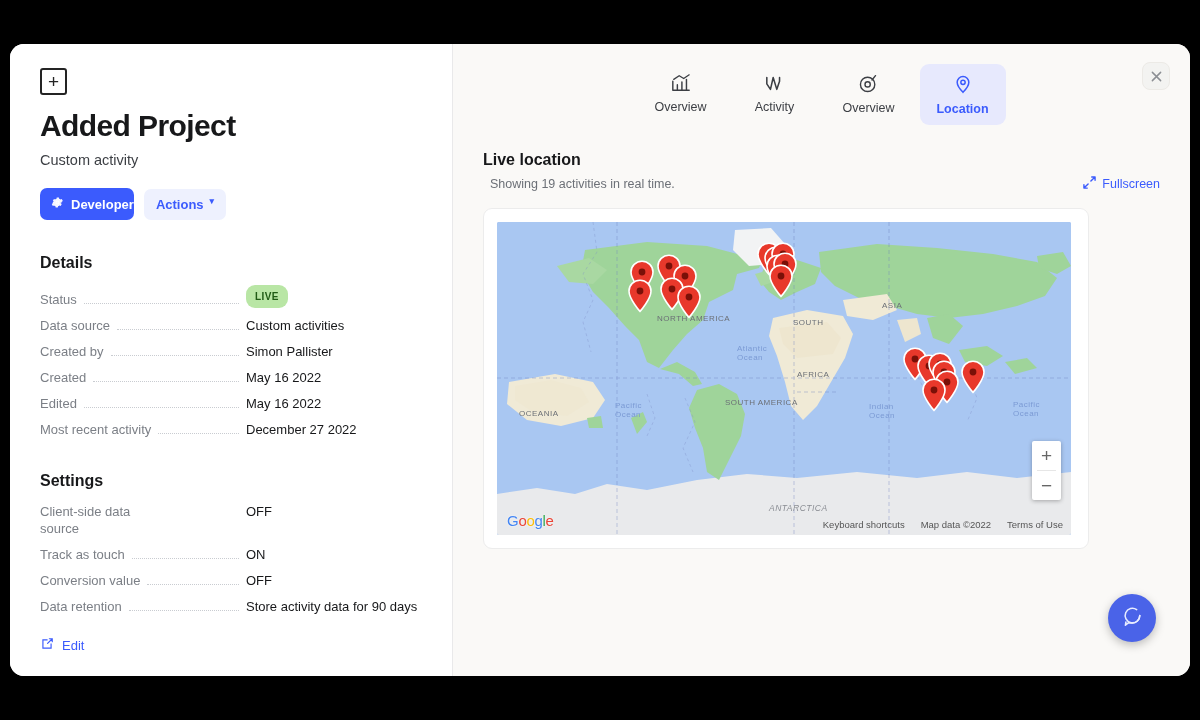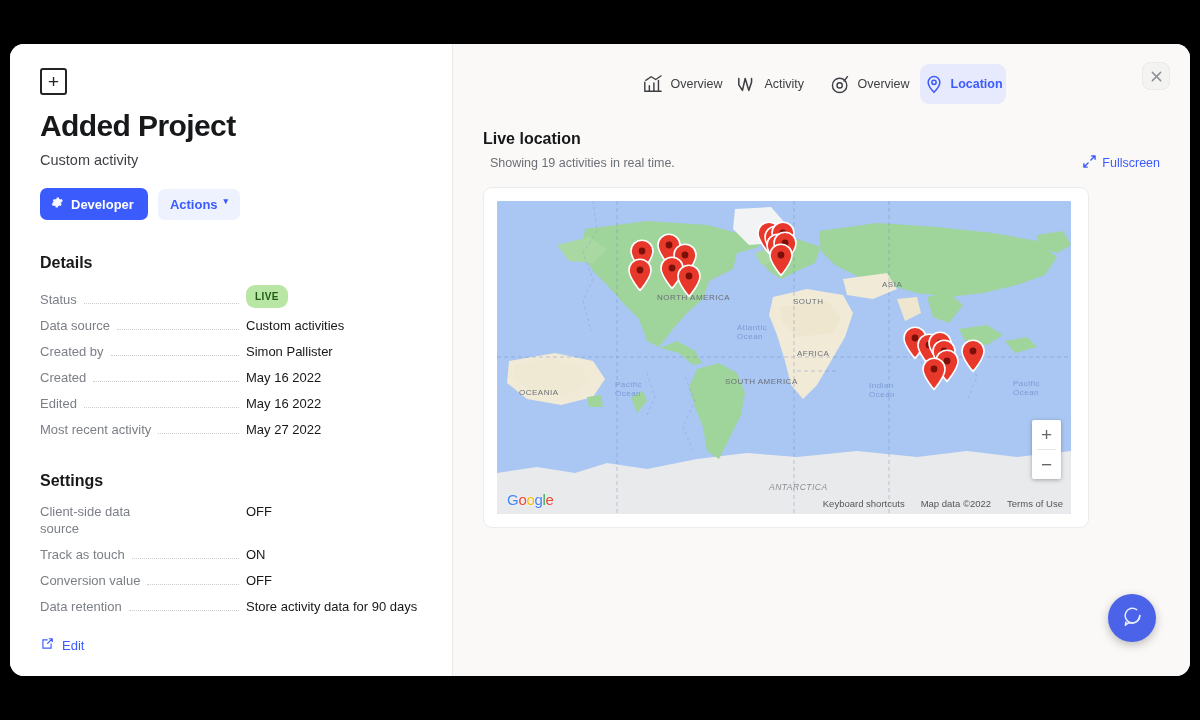--- a/index.html
+++ b/index.html
@@ -44,21 +44,21 @@
     color:#17181a;
   }
   .subtitle {
     margin-top: 9px;
     font-size: 14.5px; color:#3c3f44; font-weight:400;
   }
   .btnrow { margin-top: 20px; display:flex; gap: 10px; align-items:center; }
   .btn-dev {
     background:#3b5bfd; color:#fff;
     border:none; border-radius: 7px;
-    padding: 8px 14px 8px 11px;
+    padding: 8px 0 8px 11px;
     font-size: 13px; font-weight: 700;
     display:flex; align-items:center; gap:7px;
     font-family: "Liberation Sans", sans-serif;
     cursor:pointer;
   }
   .btn-actions {
     background:#eef1fe; color:#3b5bfd;
     border:none; border-radius: 7px;
     padding: 8px 12px;
     font-size: 13px; font-weight: 700;
@@ -109,21 +109,21 @@
   .right {
     flex: 1 1 auto; height:100%;
     background:#faf9f7;
     position: relative;
     padding: 18px 30px 0 30px;
   }
   .tabs { display:flex; justify-content:center; gap: 8px; margin-top: 2px; }
   .tab {
     width: 86px; padding: 9px 4px 9px;
     border-radius: 9px;
-    display:flex; flex-direction:row; align-items:center; gap:7px;
+    display:flex; flex-direction:column; align-items:center; gap:7px;
     cursor:pointer;
   }
   .tab .lbl { font-size: 12.5px; color:#3c3f44; }
   .tab.active { background:#e7e9fd; }
   .tab.active .lbl { color:#3b5bfd; font-weight:700; }
   .tab svg { display:block; }
 
   .live-head { margin-top: 26px; }
   .live-title { font-size: 16px; font-weight:700; color:#17181a; }
   .live-sub-row { display:flex; align-items:center; justify-content:space-between; margin-top: 7px; margin-left: 7px; }
@@ -244,21 +244,21 @@
             <span class="v">May 16 2022</span>
           </div>
           <div class="kv">
             <span class="k">Edited</span>
             <span class="dots"></span>
             <span class="v">May 16 2022</span>
           </div>
           <div class="kv">
             <span class="k">Most recent activity</span>
             <span class="dots"></span>
-            <span class="v">May 27 2022</span>
+            <span class="v">December 27 2022</span>
           </div>
         </div>
 
       <div class="sec-head">Settings</div>
       <div id="settings-list">
           <div class="kv multiline">
             <span class="k">Client-side data source</span>
             <span class="v">OFF</span>
           </div>
           <div class="kv">

